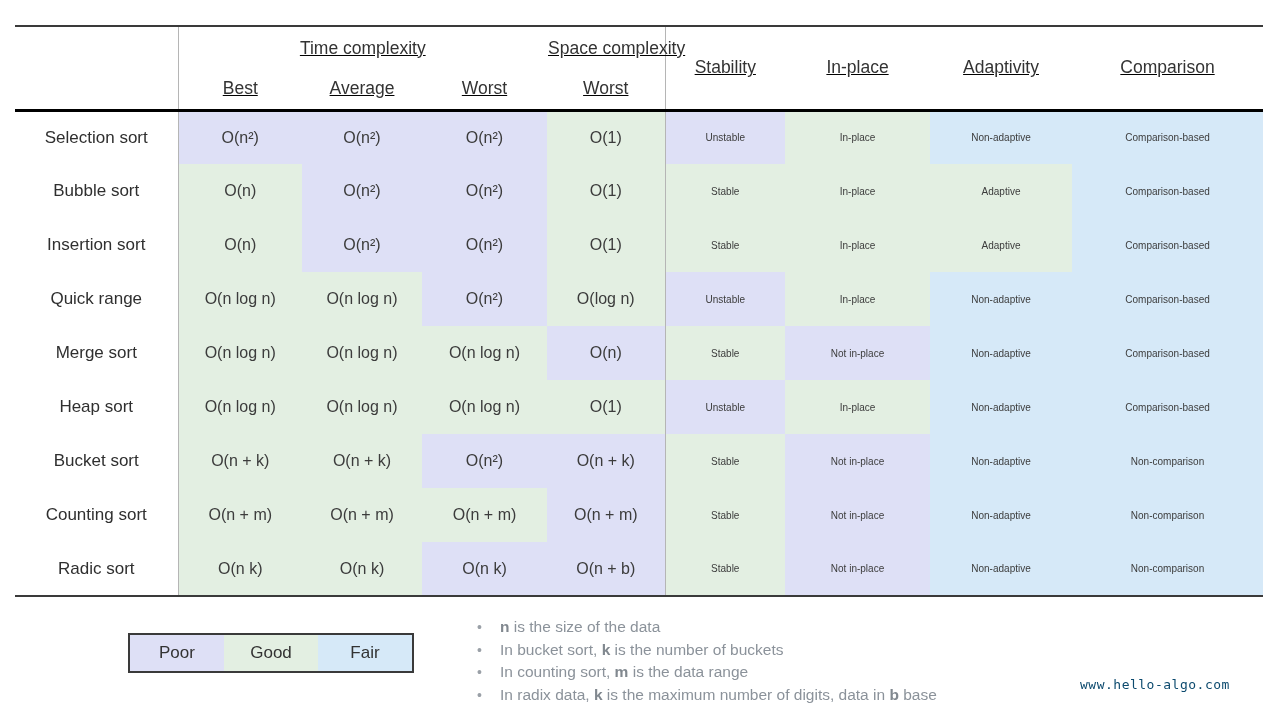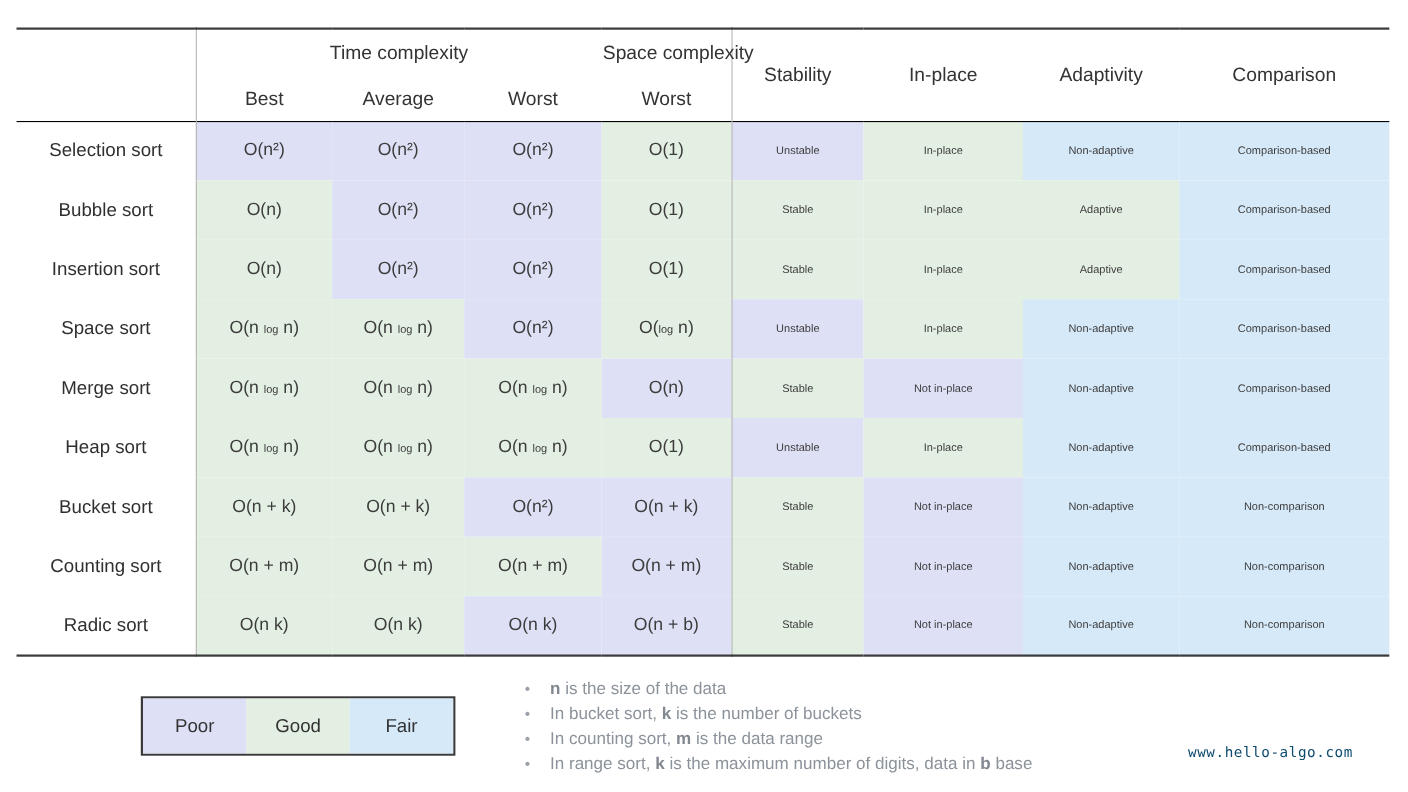--- a/index.html
+++ b/index.html
@@ -13,35 +13,35 @@
     border-collapse:collapse; table-layout:fixed; width:1248px;
     border-top:2px solid #3a3a3a; border-bottom:2px solid #3a3a3a;
   }
   thead tr.group-row th { height:43px; }
   thead tr.sub-row th { height:41px; }
   thead th {
     font-weight:400; font-size:17.5px; color:#333333;
     text-align:center; vertical-align:middle; white-space:nowrap;
     background:#ffffff;
   }
-  thead { border-bottom:1px solid #000000; }
+  thead { border-bottom:3px solid #000000;text-decoration:underline; }
   tbody td {
     height:54px; text-align:center; vertical-align:middle;
     font-size:16px; color:#3c3c3c; white-space:nowrap;
   }
   td.label { background:#ffffff; font-size:17px; color:#2f2f2f; }
   .divider-right { border-right:1px solid #b5b5b5; }
   .poor { background:#dee0f6; }
   .fair { background:#d6e9f8; }
   .good { background:#e3efe2; }
-  td .log { font-size:10px; }
+  td .log { font-size:16px; }
   tbody td.prop { font-size:10px; }
 
   .legend {
-    position:absolute; left:128px; top:633px; width:286px; height:54px;
+    position:absolute; left:128px; top:633px; width:286px; height:40px;
     border:2px solid #3a3a3a; display:flex;
   }
   .legend .cell {
     flex:1; display:flex; align-items:center; justify-content:center;
     font-size:17px; color:#333333;
   }
 
   .notes { position:absolute; left:477px; top:618px; }
   .note-line {
     display:flex; align-items:baseline; height:22.5px;
@@ -117,21 +117,21 @@
           <td class="good">O(n)</td>
           <td class="poor">O(n²)</td>
           <td class="poor">O(n²)</td>
           <td class="good divider-right">O(1)</td>
           <td class="good prop">Stable</td>
           <td class="good prop">In-place</td>
           <td class="good prop">Adaptive</td>
           <td class="fair prop">Comparison-based</td>
         </tr>
         <tr>
-          <td class="label divider-right">Space sort</td>
+          <td class="label divider-right">Quick range</td>
           <td class="good">O(n <span class="log">log</span> n)</td>
           <td class="good">O(n <span class="log">log</span> n)</td>
           <td class="poor">O(n²)</td>
           <td class="good divider-right">O(<span class="log">log</span> n)</td>
           <td class="poor prop">Unstable</td>
           <td class="good prop">In-place</td>
           <td class="fair prop">Non-adaptive</td>
           <td class="fair prop">Comparison-based</td>
         </tr>
         <tr>
@@ -207,17 +207,17 @@
     <div class="note-line">
       <span class="bullet">•</span>
       <span><span>In bucket sort, </span><b>k</b><span> is the number of buckets</span></span>
     </div>
     <div class="note-line">
       <span class="bullet">•</span>
       <span><span>In counting sort, </span><b>m</b><span> is the data range</span></span>
     </div>
     <div class="note-line">
       <span class="bullet">•</span>
-      <span><span>In range sort, </span><b>k</b><span> is the maximum number of digits, data in </span><b>b</b><span> base</span></span>
+      <span><span>In radix data, </span><b>k</b><span> is the maximum number of digits, data in </span><b>b</b><span> base</span></span>
     </div>
   </div>
 
 <div class="watermark">www.hello-algo.com</div>
 
 </body></html>

